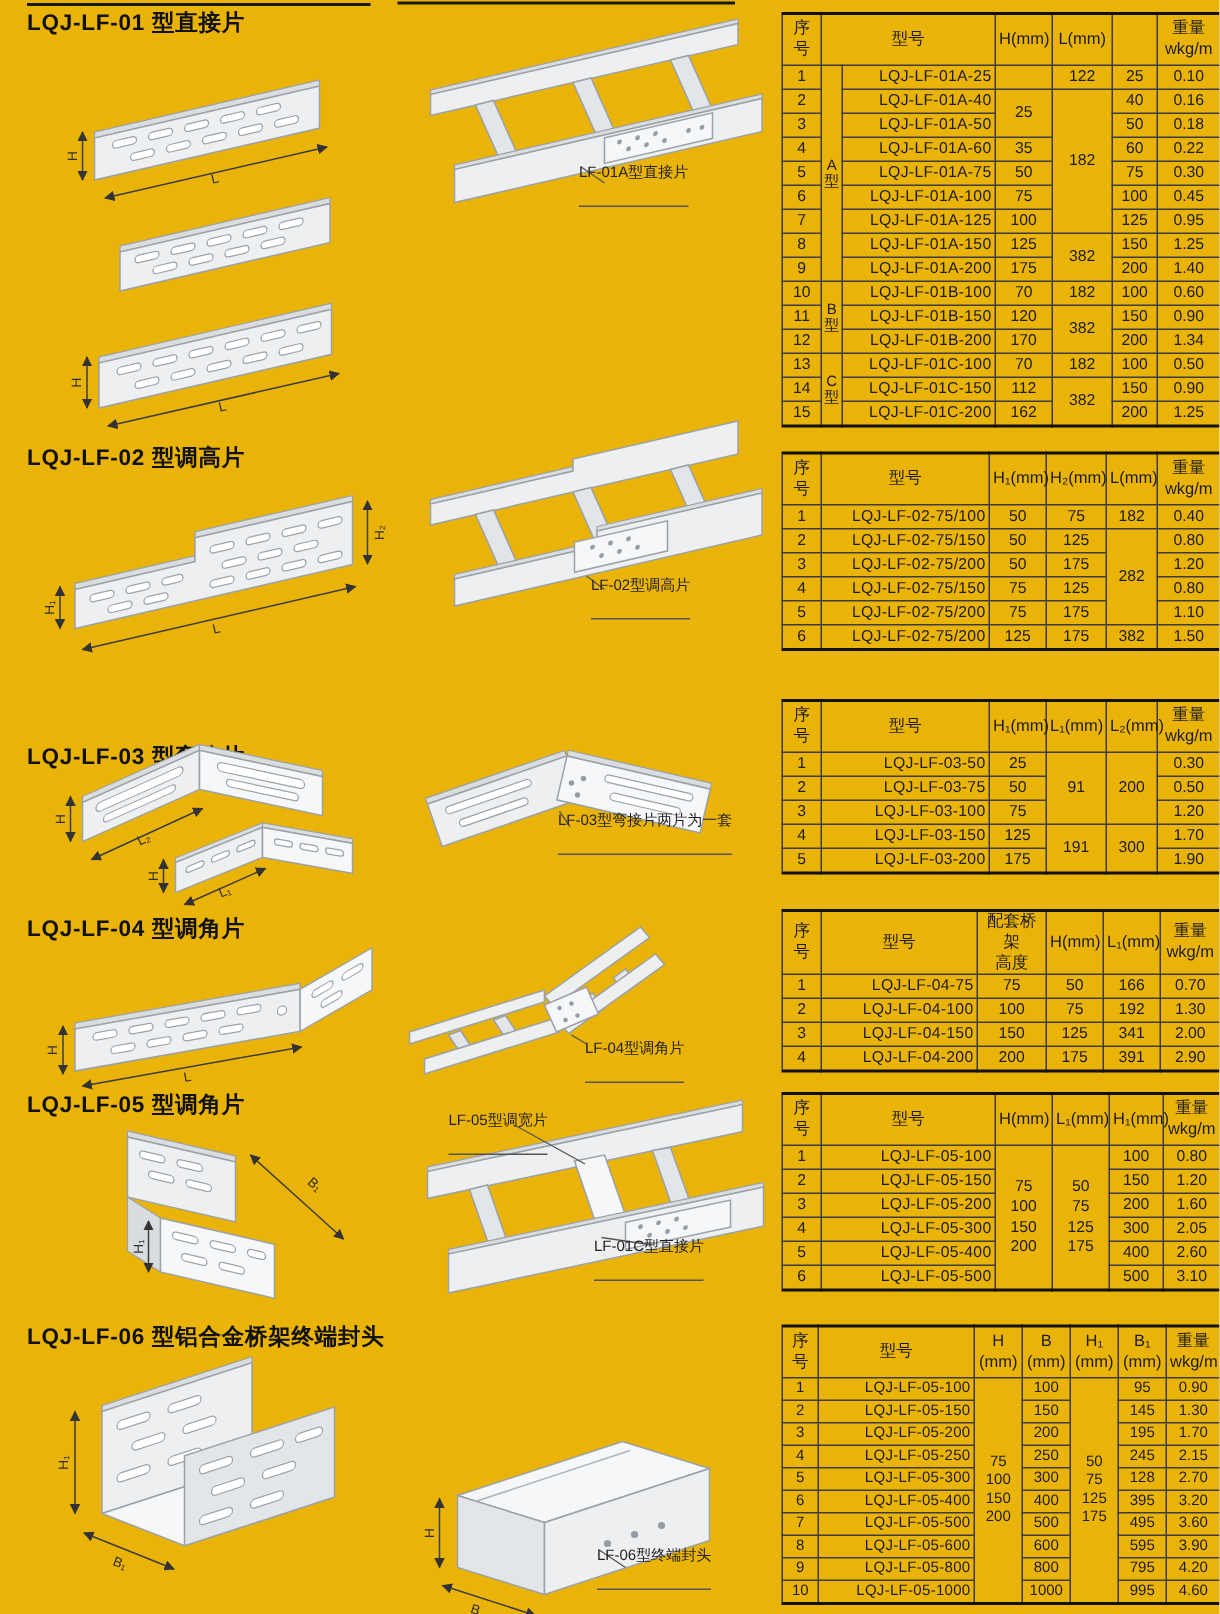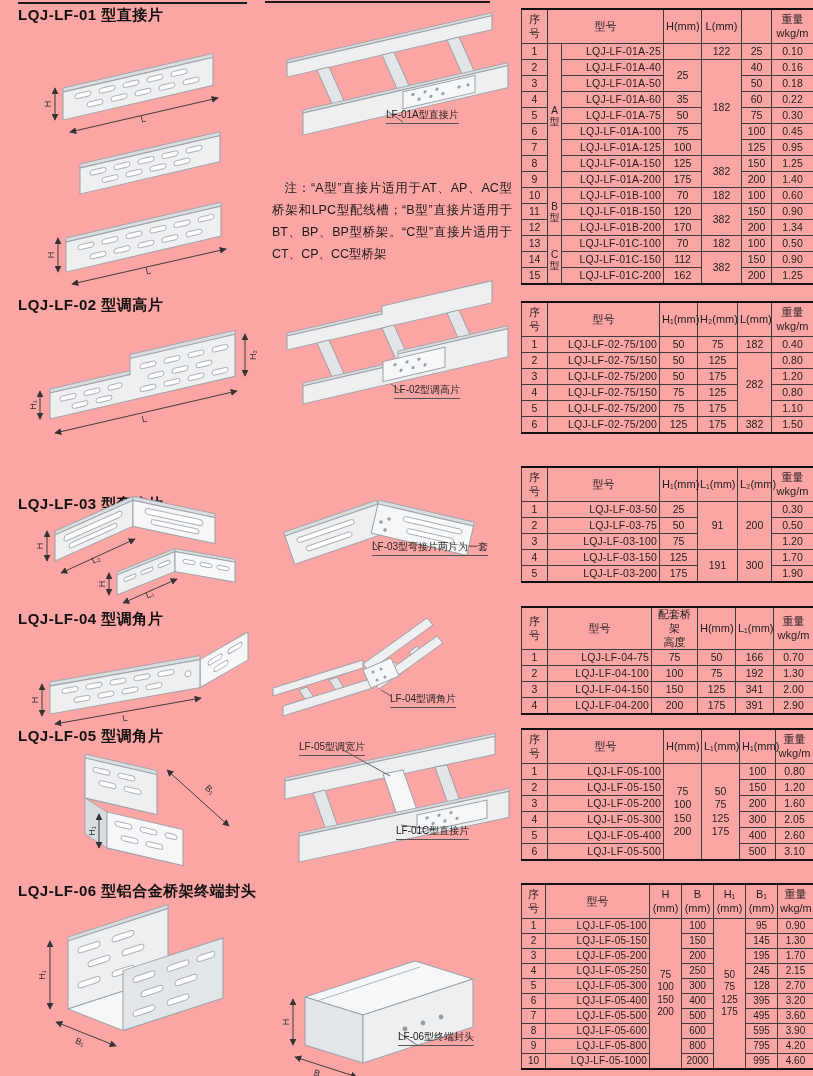--- a/index.html
+++ b/index.html
@@ -1,22 +1,22 @@
 <!DOCTYPE html>
 <html><head>
 <meta charset="utf-8">
 <style>
   html,body{margin:0;padding:0;background:#fff;}
-  .page{position:relative;width:813px;height:1076px;background:#fca5a5;overflow:hidden;
+  .page{position:relative;width:813px;height:1076px;background:#eab308;overflow:hidden;
         font-family:"Liberation Sans","DejaVu Sans",sans-serif;color:#1c1c1c;}
   .rule{position:absolute;height:2px;background:#1a1a1a;}
   .sec-title{position:absolute;font-size:15px;font-weight:700;letter-spacing:.5px;color:#111;white-space:nowrap;}
   .note{position:absolute;left:272px;top:178px;width:240px;font-size:12.5px;line-height:1.75;
         color:#191919;text-indent:1em;text-align:justify;}
-  .caption{position:absolute;font-size:10px;color:#222;white-space:nowrap;border-bottom:1px solid #555;padding-bottom:1px;}
+  .caption{position:absolute;font-size:10px;color:#222;white-space:nowrap;border-bottom:1px solid #555;padding-bottom:15px;}
   
   table.spec{position:absolute;left:521px;width:292px;border-collapse:collapse;table-layout:fixed;
              border-top:2px solid #111;border-bottom:2px solid #111;}
   table.spec th,table.spec td{border:1px solid #3c3c3c;text-align:center;vertical-align:middle;
              font-size:10.5px;color:#1c1c1c;padding:0 2px;white-space:pre-line;line-height:1.25;}
   table.spec th{height:33px;font-weight:400;font-size:11px;}
   table.spec td{height:15px;}
   table.t6 td{height:14px;font-size:10px;}
   table.spec td.m{text-align:right;padding-left:5px;letter-spacing:.2px;}
   table.spec td.vg{font-size:10px;line-height:1.1;padding:0;}
@@ -48,21 +48,20 @@
   <div class="rule" style="left:18px;top:2px;width:229px;"></div>
   <div class="rule" style="left:265px;top:1px;width:225px;"></div>
 
   <div class="sec-title" style="left:18px;top:6px;">LQJ-LF-01 型直接片</div>
   <div class="sec-title" style="left:18px;top:296px;">LQJ-LF-02 型调高片</div>
   <div class="sec-title" style="left:18px;top:461px;margin-top:34px;">LQJ-LF-03 型弯接片</div>
   <div class="sec-title" style="left:18px;top:610px;">LQJ-LF-04 型调角片</div>
   <div class="sec-title" style="left:18px;top:727px;">LQJ-LF-05 型调角片</div>
   <div class="sec-title" style="left:18px;top:882px;">LQJ-LF-06 型铝合金桥架终端封头</div>
 
-  <div class="note">注：“A型”直接片适用于AT、AP、AC型桥架和LPC型配线槽；“B型”直接片适用于BT、BP、BP型桥架。“C型”直接片适用于CT、CP、CC型桥架</div>
 
   <svg style="left:8px;top:30px;" width="250" height="262" viewBox="0 0 250 262">
     <g>
       <g transform="translate(55,62) skewY(-13)">
         <rect class="f2" x="0" y="-4" width="150" height="4"></rect>
         <rect class="f1" x="0" y="0" width="150" height="28"></rect>
         <rect class="slot" x="12" y="5" width="16" height="5" rx="2.5"></rect>
           <rect class="slot" x="36" y="5" width="16" height="5" rx="2.5"></rect>
           <rect class="slot" x="60" y="5" width="16" height="5" rx="2.5"></rect>
           <rect class="slot" x="84" y="5" width="16" height="5" rx="2.5"></rect>
@@ -875,20 +874,20 @@
         <tr>
           <td>9</td>
           <td class="m">LQJ-LF-05-800</td>
           <td>800</td>
           <td>795</td>
           <td>4.20</td>
         </tr>
         <tr>
           <td>10</td>
           <td class="m">LQJ-LF-05-1000</td>
-          <td>2000</td>
+          <td>1000</td>
           <td>995</td>
           <td>4.60</td>
         </tr>
       </tbody>
     </table>
 
 </div>
 
 </body></html>

